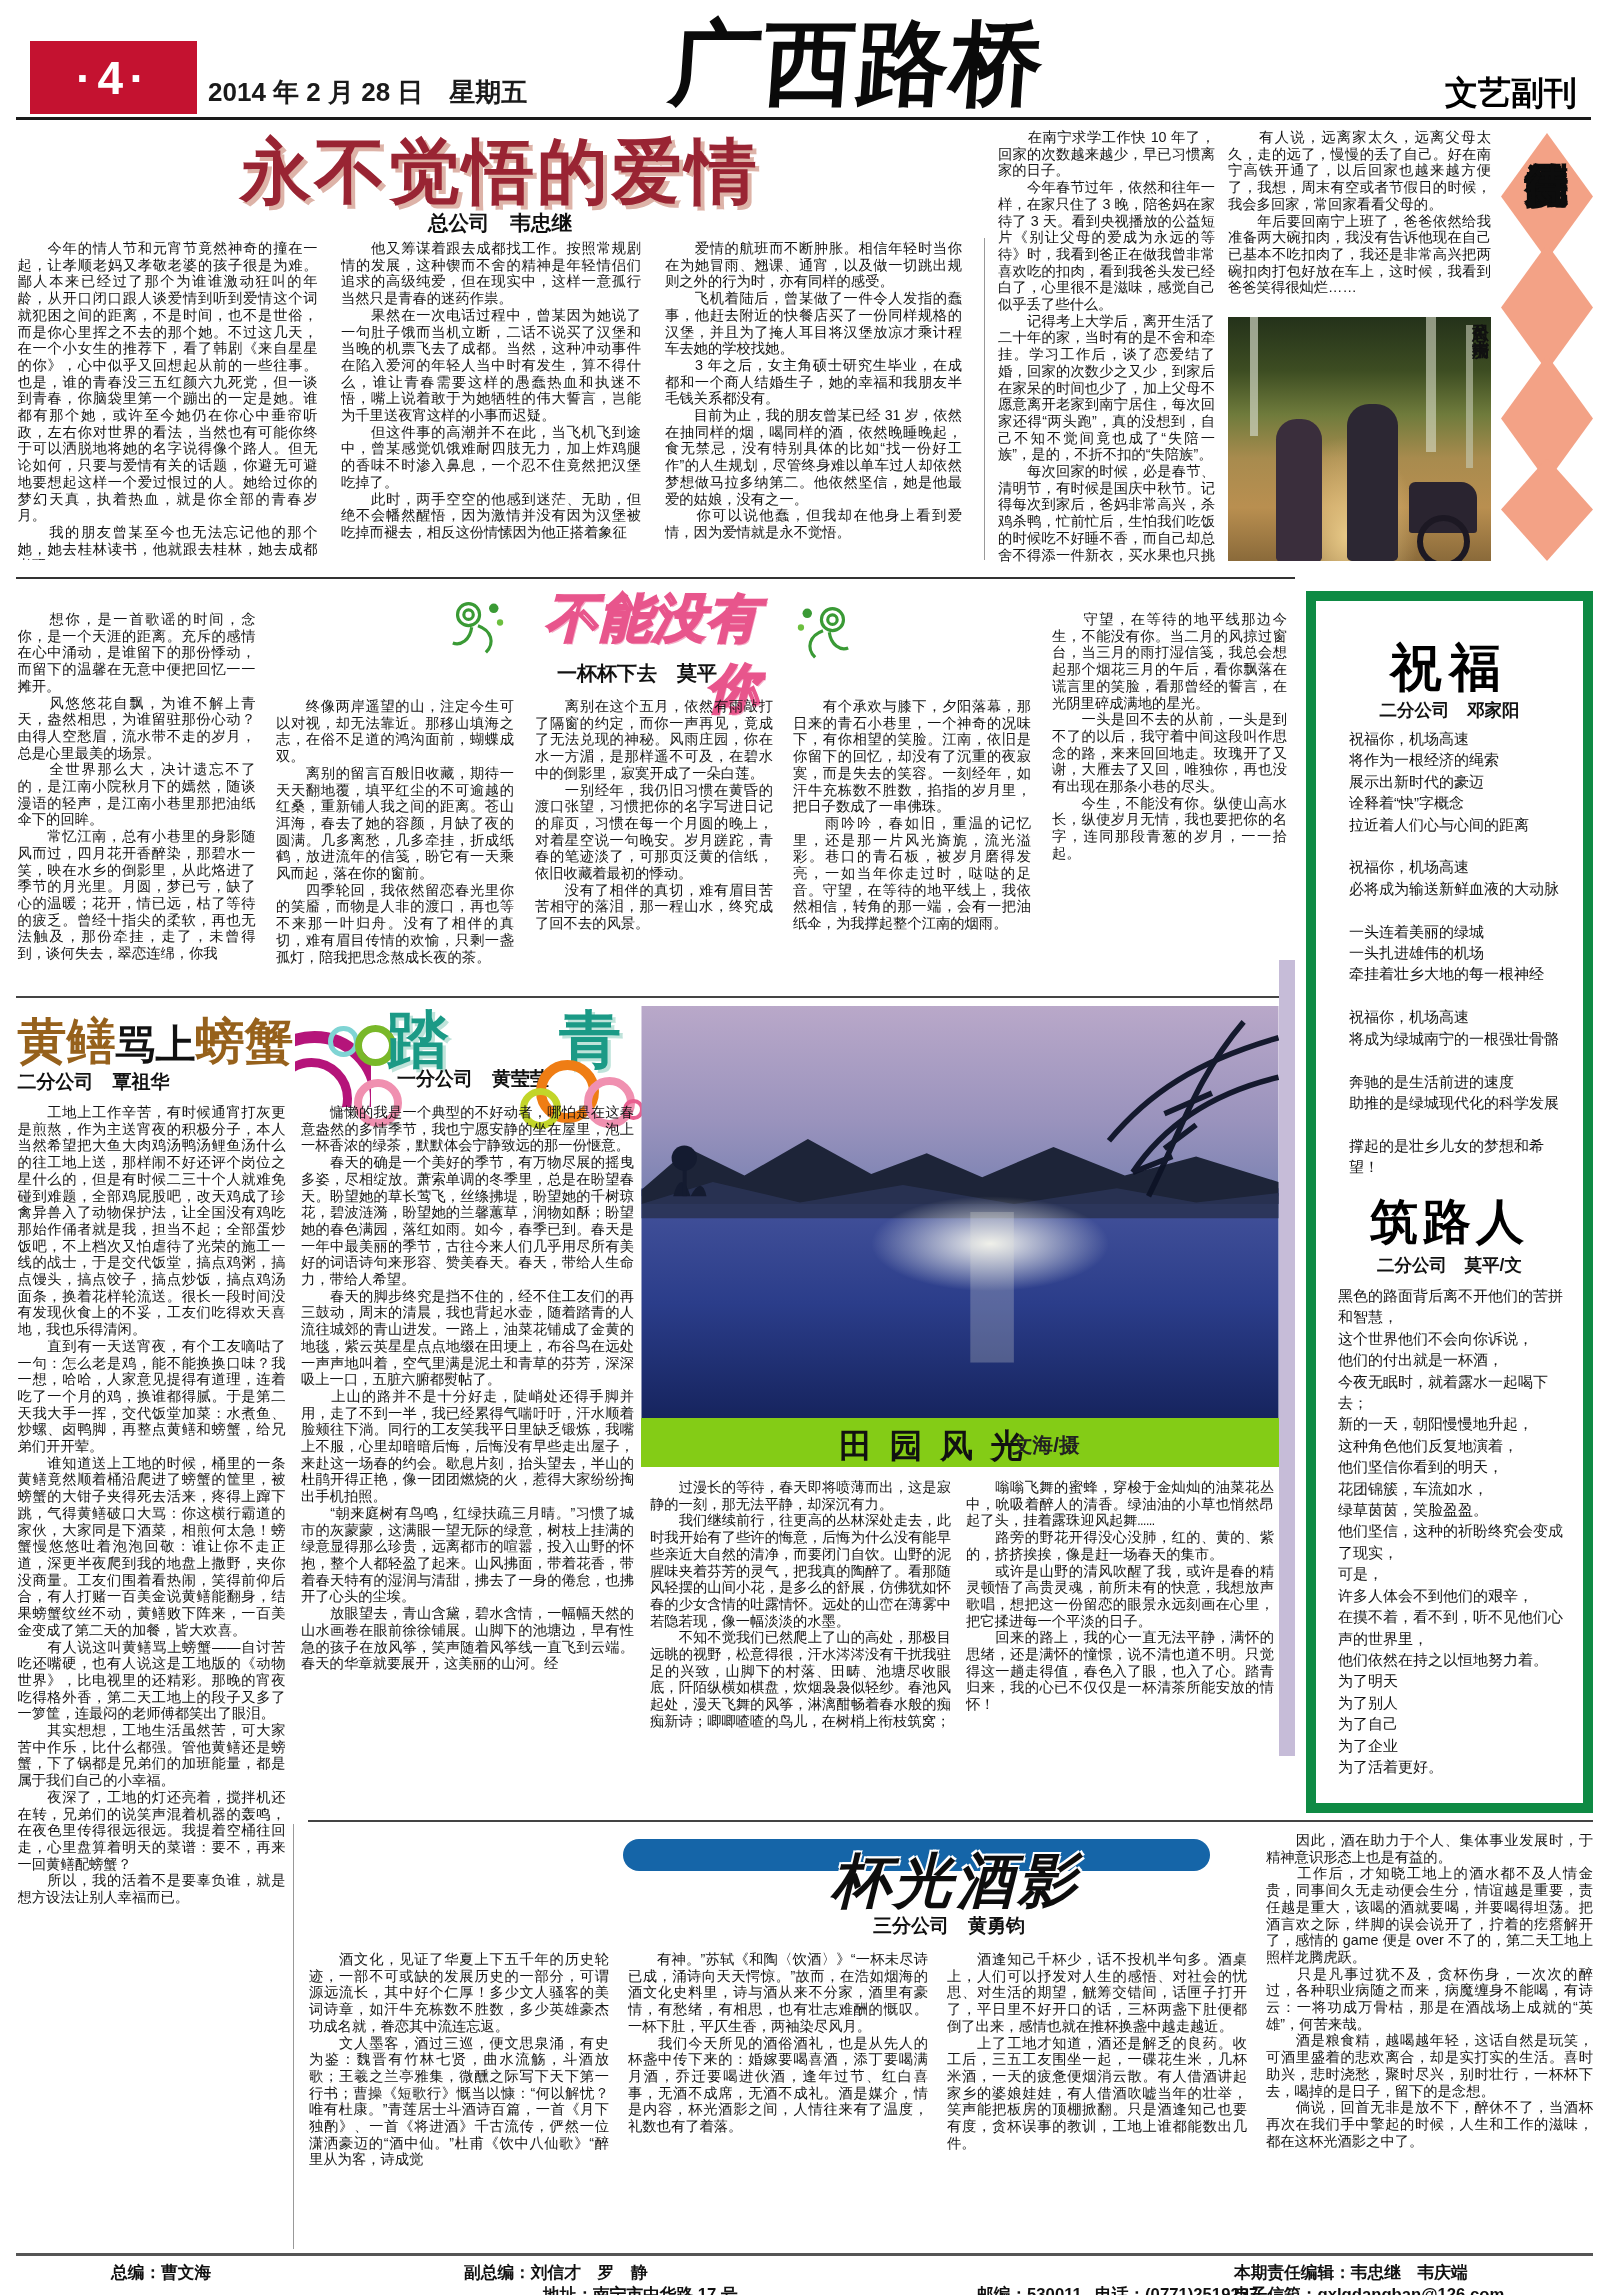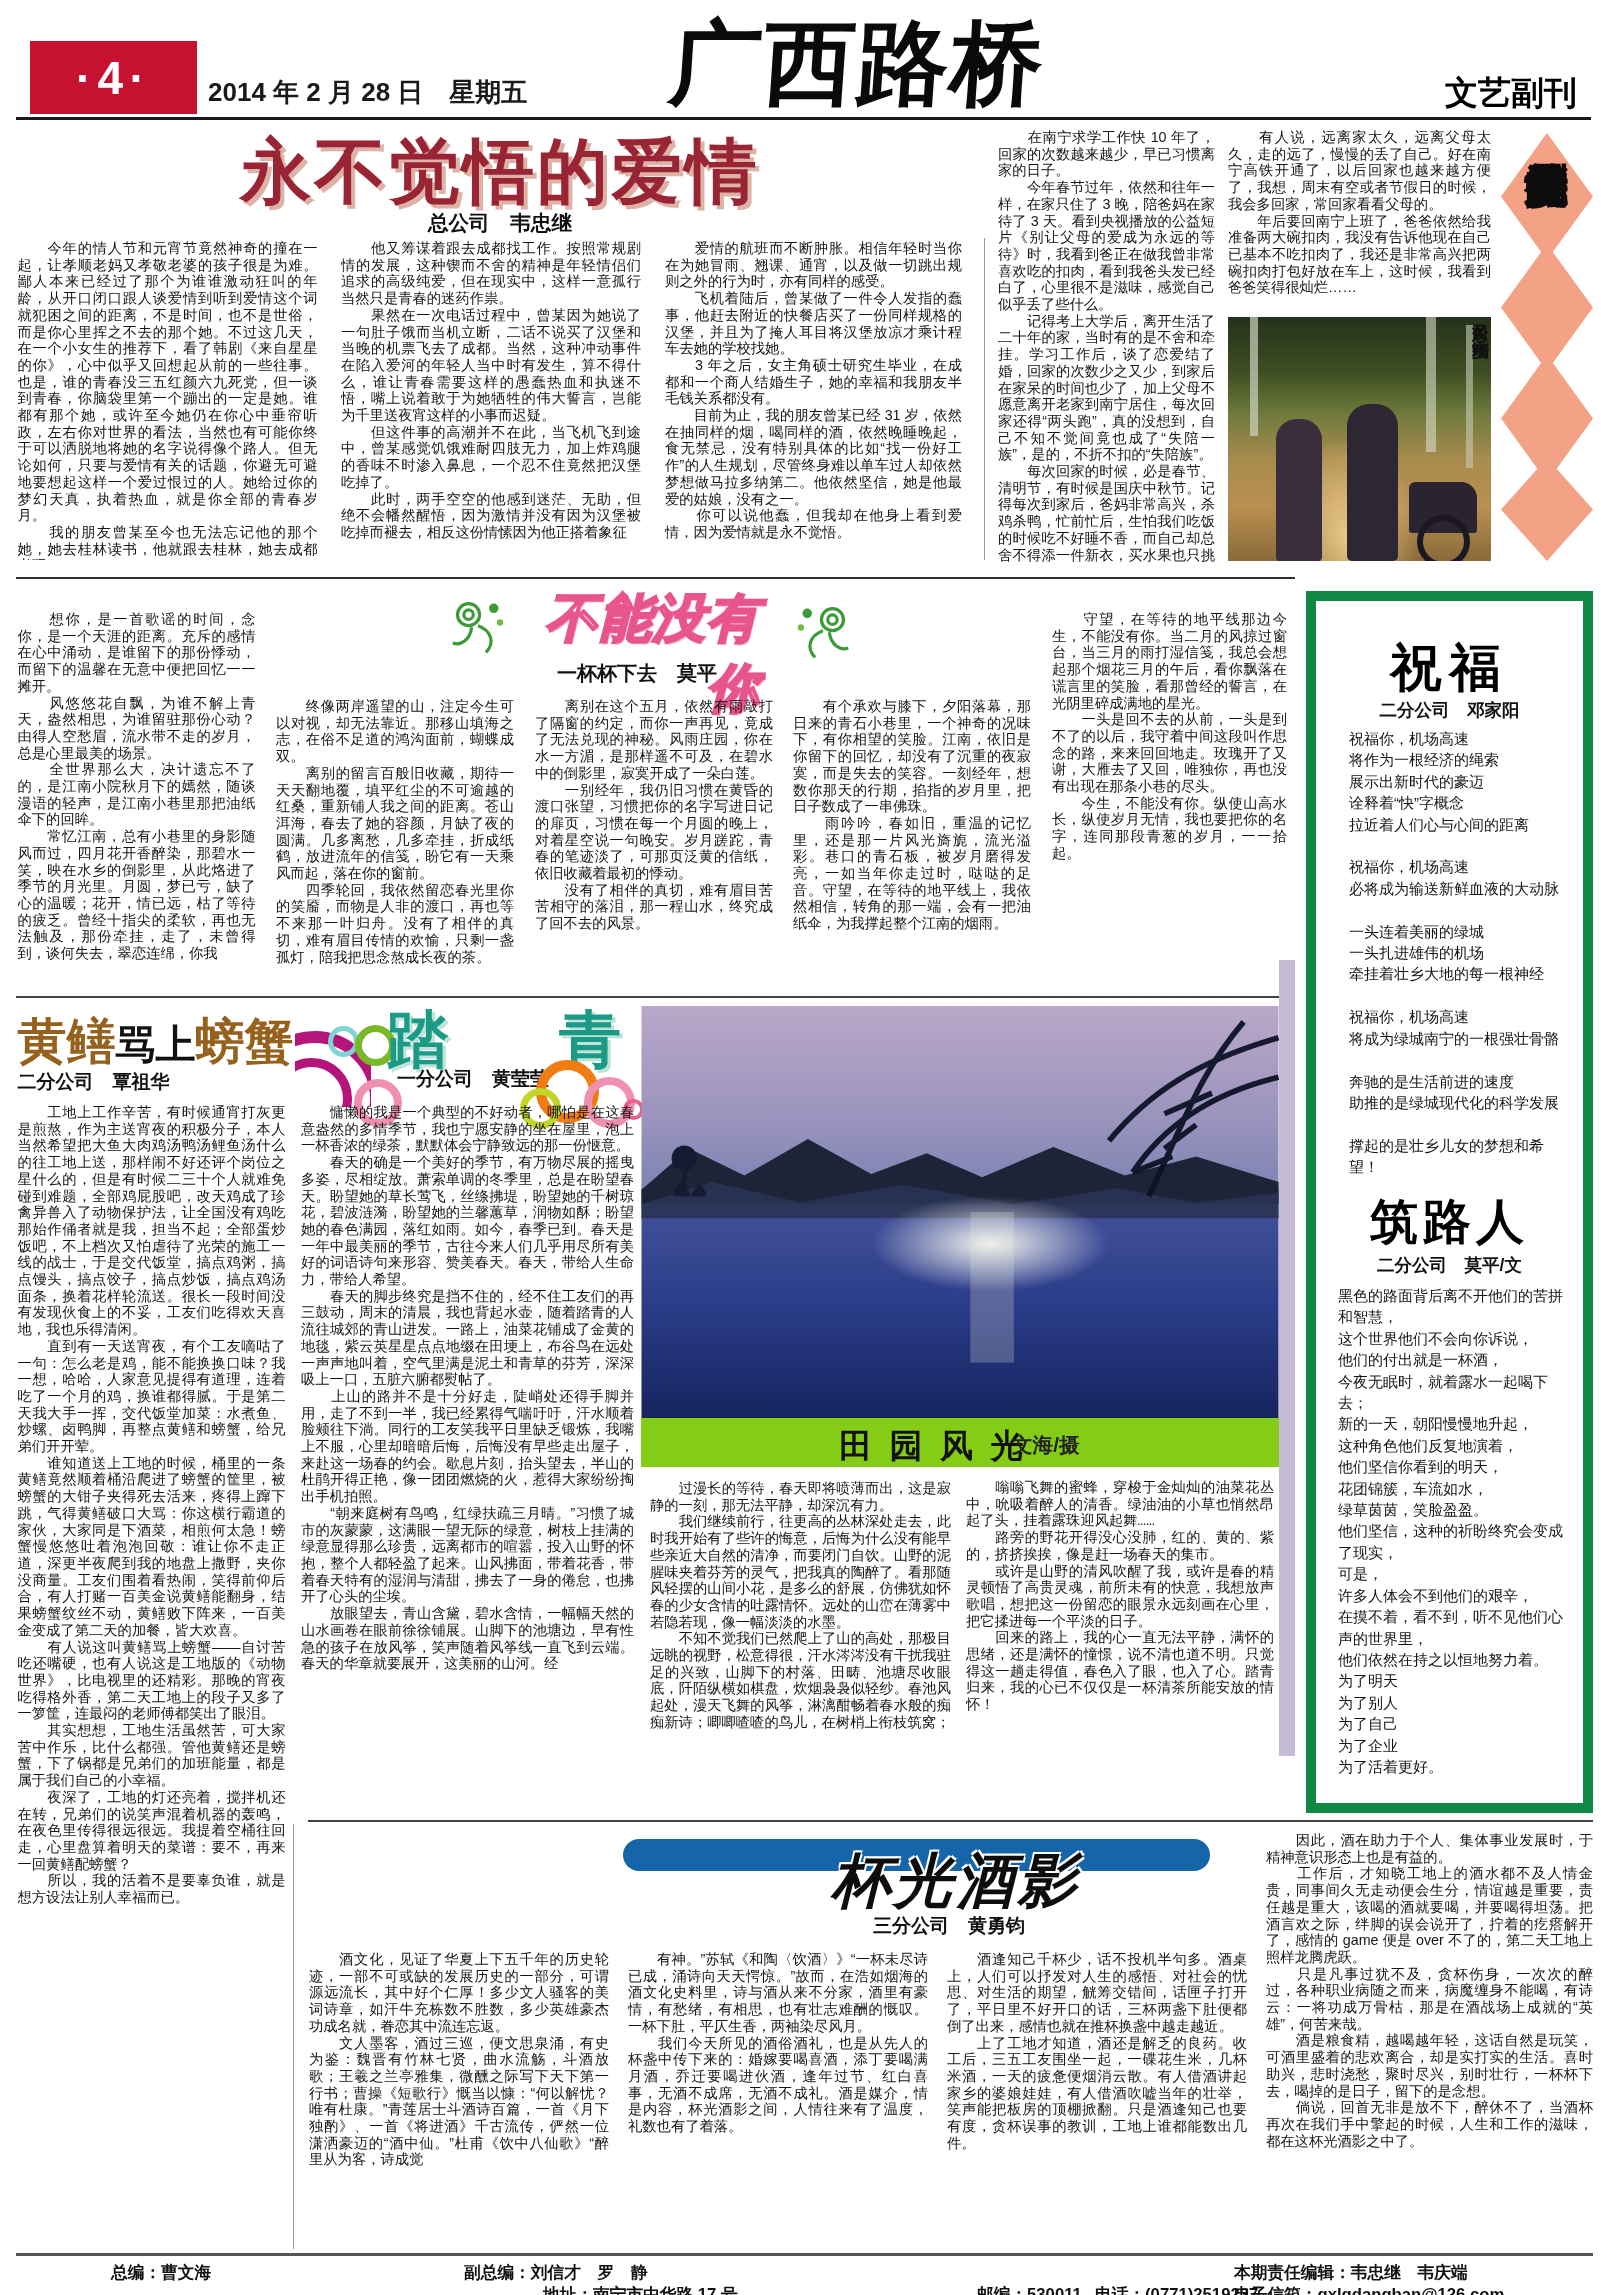--- a/index.html
+++ b/index.html
@@ -101,21 +101,21 @@
   <div class="abs body-text" style="left:17.5px;top:611px;width:238px;height:371px;">　　想你，是一首歌谣的时间，念你，是一个天涯的距离。充斥的感情在心中涌动，是谁留下的那份悸动，而留下的温馨在无意中便把回忆一一摊开。
 　　风悠悠花自飘，为谁不解上青天，盎然相思，为谁留驻那份心动？由得人空愁眉，流水带不走的岁月，总是心里最美的场景。
 　　全世界那么大，决计遗忘不了的，是江南小院秋月下的嫣然，随谈漫语的轻声，是江南小巷里那把油纸伞下的回眸。
 　　常忆江南，总有小巷里的身影随风而过，四月花开香醉染，那碧水一笑，映在水乡的倒影里，从此烙进了季节的月光里。月圆，梦已亏，缺了心的温暖；花开，情已远，枯了等待的疲乏。曾经十指尖的柔软，再也无法触及，那份牵挂，走了，未曾得到，谈何失去，翠恋连绵，你我</div>
   <div class="abs body-text" style="left:276px;top:698px;width:238px;height:284px;">　　终像两岸遥望的山，注定今生可以对视，却无法靠近。那移山填海之志，在俗不足道的鸿沟面前，蝴蝶成双。
 　　离别的留言百般旧收藏，期待一天天翻地覆，填平红尘的不可逾越的红桑，重新铺人我之间的距离。苍山洱海，春去了她的容颜，月缺了夜的圆满。几多离愁，几多牵挂，折成纸鹤，放进流年的信笺，盼它有一天乘风而起，落在你的窗前。
 　　四季轮回，我依然留恋春光里你的笑靥，而物是人非的渡口，再也等不来那一叶归舟。没有了相伴的真切，难有眉目传情的欢愉，只剩一盏孤灯，陪我把思念熬成长夜的茶。</div>
   <div class="abs body-text" style="left:535px;top:698px;width:238px;height:284px;">　　离别在这个五月，依然有雨敲打了隔窗的约定，而你一声再见，竟成了无法兑现的神秘。风雨庄园，你在水一方湄，是那样遥不可及，在碧水中的倒影里，寂寞开成了一朵白莲。
 　　一别经年，我仍旧习惯在黄昏的渡口张望，习惯把你的名字写进日记的扉页，习惯在每一个月圆的晚上，对着星空说一句晚安。岁月蹉跎，青春的笔迹淡了，可那页泛黄的信纸，依旧收藏着最初的悸动。
 　　没有了相伴的真切，难有眉目苦苦相守的落泪，那一程山水，终究成了回不去的风景。</div>
-  <div class="abs body-text" style="left:793px;top:698px;width:238px;height:284px;">　　有个承欢与膝下，夕阳落幕，那日来的青石小巷里，一个神奇的况味下，有你相望的笑脸。江南，依旧是你留下的回忆，却没有了沉重的夜寂寞，而是失去的笑容。一刻经年，想数你那天的行期，掐指的岁月里，把日子数成了一串佛珠。
+  <div class="abs body-text" style="left:793px;top:698px;width:238px;height:284px;">　　有个承欢与膝下，夕阳落幕，那日来的青石小巷里，一个神奇的况味下，有你相望的笑脸。江南，依旧是你留下的回忆，却没有了沉重的夜寂寞，而是失去的笑容。一刻经年，如汗牛充栋数不胜数，掐指的岁月里，把日子数成了一串佛珠。
 　　雨吟吟，春如旧，重温的记忆里，还是那一片风光旖旎，流光溢彩。巷口的青石板，被岁月磨得发亮，一如当年你走过时，哒哒的足音。守望，在等待的地平线上，我依然相信，转角的那一端，会有一把油纸伞，为我撑起整个江南的烟雨。</div>
   <div class="abs body-text" style="left:1052px;top:611px;width:235px;height:341px;">　　守望，在等待的地平线那边今生，不能没有你。当二月的风掠过窗台，当三月的雨打湿信笺，我总会想起那个烟花三月的午后，看你飘落在谎言里的笑脸，看那曾经的誓言，在光阴里碎成满地的星光。
 　　一头是回不去的从前，一头是到不了的以后，我守着中间这段叫作思念的路，来来回回地走。玫瑰开了又谢，大雁去了又回，唯独你，再也没有出现在那条小巷的尽头。
 　　今生，不能没有你。纵使山高水长，纵使岁月无情，我也要把你的名字，连同那段青葱的岁月，一一拾起。</div>
 
   <div class="abs rule-h" style="left:16px;top:996px;width:1269px;height:1.6px;background:#444;"></div>
 
   <div class="abs" style="left:1306px;top:591px;width:287px;height:1222px;border:10.3px solid #0e8a44;background:#fff;box-sizing:border-box;">
     <div class="abs calli" style="left:0;top:33px;width:267px;text-align:center;font-size:51px;color:#000;letter-spacing:8px;">祝福</div>
     <div class="abs byline" style="left:0;top:97px;width:267px;text-align:center;font-size:17.5px;">二分公司　邓家阳</div>
@@ -234,21 +234,21 @@
     </svg>
   </div>
 
   <div class="abs" style="left:641px;top:1418px;width:638px;height:49px;background:#84cc16;">
     <span class="calli" style="position:absolute;left:198px;top:6.3px;font-size:33px;color:#111;letter-spacing:17.5px;">田园风光</span>
     <span style="position:absolute;left:371px;top:12.7px;font-size:20.6px;font-weight:bold;color:#222;">文海/摄</span>
   </div>
 
   <div class="abs" style="left:1279px;top:960px;width:16px;height:796px;background:#c6bcd8;"></div>
 
-  <div class="abs body-text" style="left:650px;top:1480px;width:301px;height:335px;">　　过漫长的等待，春天即将喷薄而出，这是寂静的一刻，那无法平静，却深沉有力。
+  <div class="abs body-text" style="left:650px;top:1480px;width:301px;height:335px;font-family:Liberation Mono, monospace;">　　过漫长的等待，春天即将喷薄而出，这是寂静的一刻，那无法平静，却深沉有力。
 　　我们继续前行，往更高的丛林深处走去，此时我开始有了些许的悔意，后悔为什么没有能早些亲近大自然的清净，而要闭门自饮。山野的泥腥味夹着芬芳的灵气，把我真的陶醉了。看那随风轻摆的山间小花，是多么的舒展，仿佛犹如怀春的少女含情的吐露情怀。远处的山峦在薄雾中若隐若现，像一幅淡淡的水墨。
 　　不知不觉我们已然爬上了山的高处，那极目远眺的视野，松意得很，汗水涔涔没有干扰我驻足的兴致，山脚下的村落、田畴、池塘尽收眼底，阡陌纵横如棋盘，炊烟袅袅似轻纱。春池风起处，漫天飞舞的风筝，淋漓酣畅着春水般的痴痴新诗；唧唧喳喳的鸟儿，在树梢上衔枝筑窝；</div>
   <div class="abs body-text" style="left:966px;top:1480px;width:308px;height:335px;font-family:Liberation Mono, monospace;">　　嗡嗡飞舞的蜜蜂，穿梭于金灿灿的油菜花丛中，吮吸着醉人的清香。绿油油的小草也悄然昂起了头，挂着露珠迎风起舞……
 　　路旁的野花开得没心没肺，红的、黄的、紫的，挤挤挨挨，像是赶一场春天的集市。
 　　或许是山野的清风吹醒了我，或许是春的精灵顿悟了高贵灵魂，前所未有的快意，我想放声歌唱，想把这一份留恋的眼景永远刻画在心里，把它揉进每一个平淡的日子。
 　　回来的路上，我的心一直无法平静，满怀的思绪，还是满怀的憧憬，说不清也道不明。只觉得这一趟走得值，春色入了眼，也入了心。踏青归来，我的心已不仅仅是一杯清茶所能安放的情怀！</div>
 
   <div class="abs rule-h" style="left:308px;top:1820px;width:1285px;height:1.6px;background:#444;"></div>
   <div class="abs rule-v" style="left:293px;top:1824px;height:425px;background:#999;width:0.8px;"></div>
 

